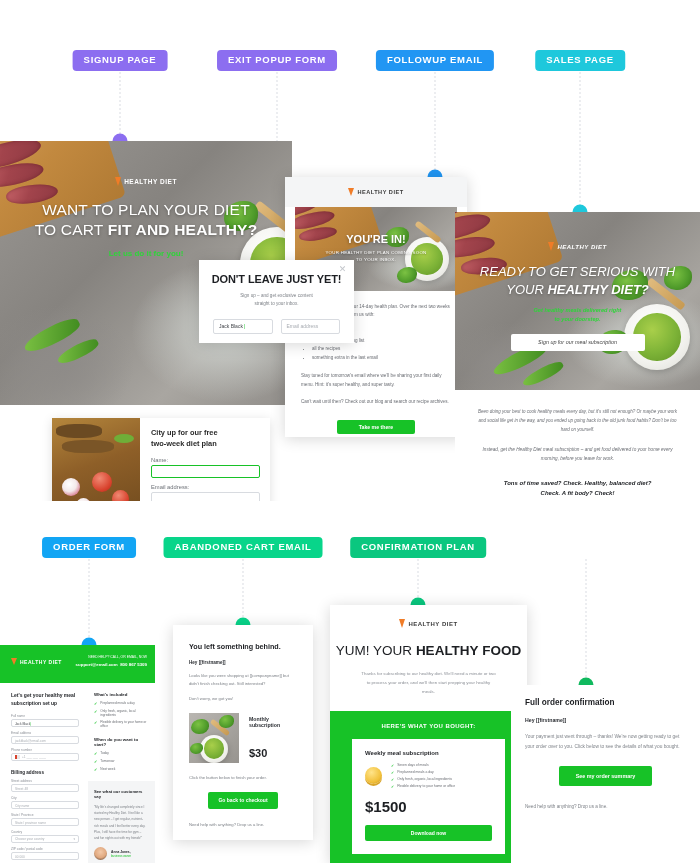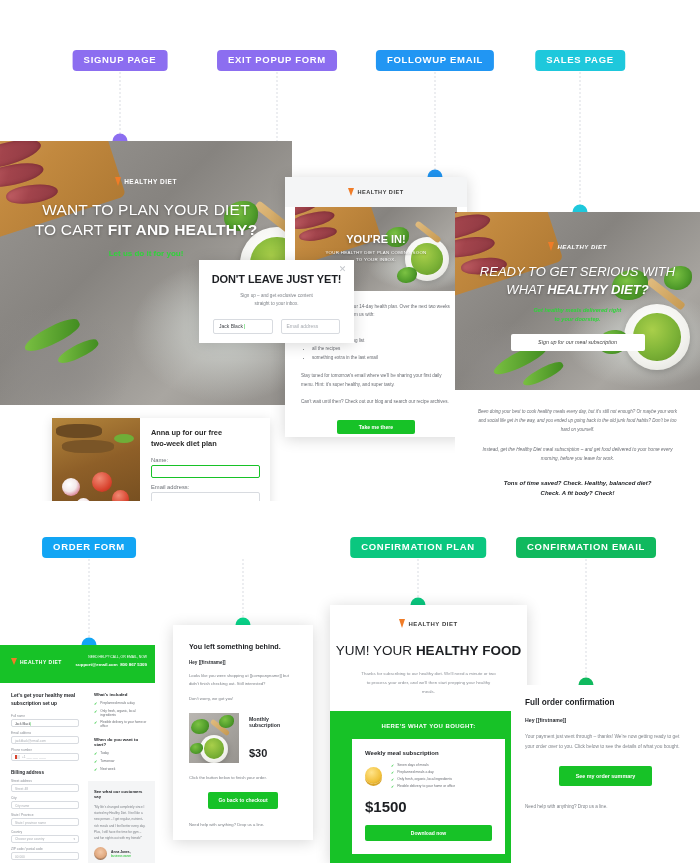--- a/index.html
+++ b/index.html
@@ -172,21 +172,21 @@
         <div class="tomato" style="left:40px;top:54px;width:20px;height:20px;"></div>
         <div class="tomato" style="left:60px;top:72px;width:17px;height:17px;"></div>
         <div class="radish" style="left:10px;top:60px;width:18px;height:18px;"></div>
         <div class="radish" style="left:24px;top:80px;width:15px;height:15px;"></div>
         <div class="leaf-bits" style="left:4px;top:6px;width:46px;height:14px;border-radius:40%;background:#6b4a22;"></div>
         <div class="leaf-bits" style="left:10px;top:22px;width:52px;height:13px;border-radius:40%;background:#7a5527;"></div>
         <div class="leaf-bits" style="left:62px;top:16px;width:20px;height:9px;"></div>
       </div>
       <div style="flex:1;padding:10px 10px 0 11px;">
         <div style="font-size:7.4px;font-weight:700;color:#2b2b2b;line-height:1.45;">
-          <span>Anna up for our free</span><br>
+          <span>City up for our free</span><br>
           <span>two-week diet plan</span>
         </div>
         <div style="font-size:5.8px;color:#6d7177;margin-top:8px;">Name:</div>
         <div class="field focus" style="height:13px;margin-top:2px;"></div>
         <div style="font-size:5.8px;color:#6d7177;margin-top:6px;">Email address:</div>
         <div class="field" style="height:13px;margin-top:2px;"></div>
 
       </div>
     </div>
 
@@ -246,21 +246,21 @@
         <div class="chili" style="left:36px;top:140px;width:58px;height:15px;"></div>
         <div class="chili" style="left:66px;top:156px;width:44px;height:12px;"></div>
       </div>
       <div class="logo on-dark" style="position:relative;margin-top:30px;font-size:6px;">
         <span class="carrot"></span>
         <span class="lbl">HEALTHY DIET</span>
       </div>
       <div class="center" style="position:relative;margin-top:12px;color:#fff;font-size:13px;line-height:1.38;text-shadow:0 1px 3px rgba(0,0,0,.35);">
         <div>READY TO GET SERIOUS WITH</div>
         <div>
-          <span>WHAT </span><b>HEALTHY DIET?</b>
+          <span>YOUR </span><b>HEALTHY DIET?</b>
         </div>
       </div>
       <div class="center" style="position:relative;margin-top:7px;color:#2fd43a;font-size:5.6px;font-weight:700;line-height:1.7;">
         <div>Get healthy meals delivered right</div>
         <div>to your doorstep.</div>
       </div>
       <div class="btn-white" style="position:relative;width:134px;height:17px;margin:9px auto 0;font-size:5.4px;">Sign up for our meal subscription</div>
     </div>
     <div style="padding:18px 22px 0;">
       <div class="center" style="font-size:4.5px;color:#6a6d73;line-height:1.95;">Been doing your best to cook healthy meals every day, but it's still not enough? Or maybe your work and social life get in the way, and you ended up going back to the old junk food habits? Don't be too hard on yourself.</div>
@@ -295,32 +295,32 @@
     </div>
     <div class="btn-green" style="width:86px;height:15px;margin:9px auto 0;font-size:5.6px;">Let's get healthy</div>
   </div>
 
   <div class="pill" style="left:89px;top:537px;background:#12a5f4;">
     <span>ORDER FORM</span>
   </div>
   <div class="connector" style="left:89px;top:559px;height:86px;"></div>
   <div class="dot" style="left:89px;top:645px;background:#12a5f4;"></div>
 
+  <div class="pill" style="left:243px;top:537px;background:#08d58a;">
+    <span>ABANDONED CART EMAIL</span>
+  </div>
   <div class="connector" style="left:243px;top:559px;height:66px;"></div>
   <div class="dot" style="left:243px;top:625px;background:#08d58a;"></div>
 
   <div class="pill" style="left:418px;top:537px;background:#0ac77f;">
     <span>CONFIRMATION PLAN</span>
   </div>
   <div class="connector" style="left:418px;top:559px;height:46px;"></div>
   <div class="dot" style="left:418px;top:605px;background:#0ac77f;"></div>
 
-  <div class="pill" style="left:586px;top:537px;background:#10b95e;">
-    <span>CONFIRMATION EMAIL</span>
-  </div>
   <div class="connector" style="left:586px;top:559px;height:126px;"></div>
   <div class="dot" style="left:586px;top:685px;background:#10b95e;"></div>
 
   <div class="shot" style="left:0;top:645px;width:155px;height:218px;">
     <div style="height:38px;background:#17c227;position:relative;">
       <div class="logo on-dark" style="position:absolute;left:11px;top:13px;font-size:5px;justify-content:flex-start;">
         <span class="carrot" style="border-top-width:7px;"></span>
         <span class="lbl">HEALTHY DIET</span>
       </div>
       <div style="position:absolute;right:8px;top:10px;text-align:right;color:#fff;font-size:3.4px;line-height:1.7;">

